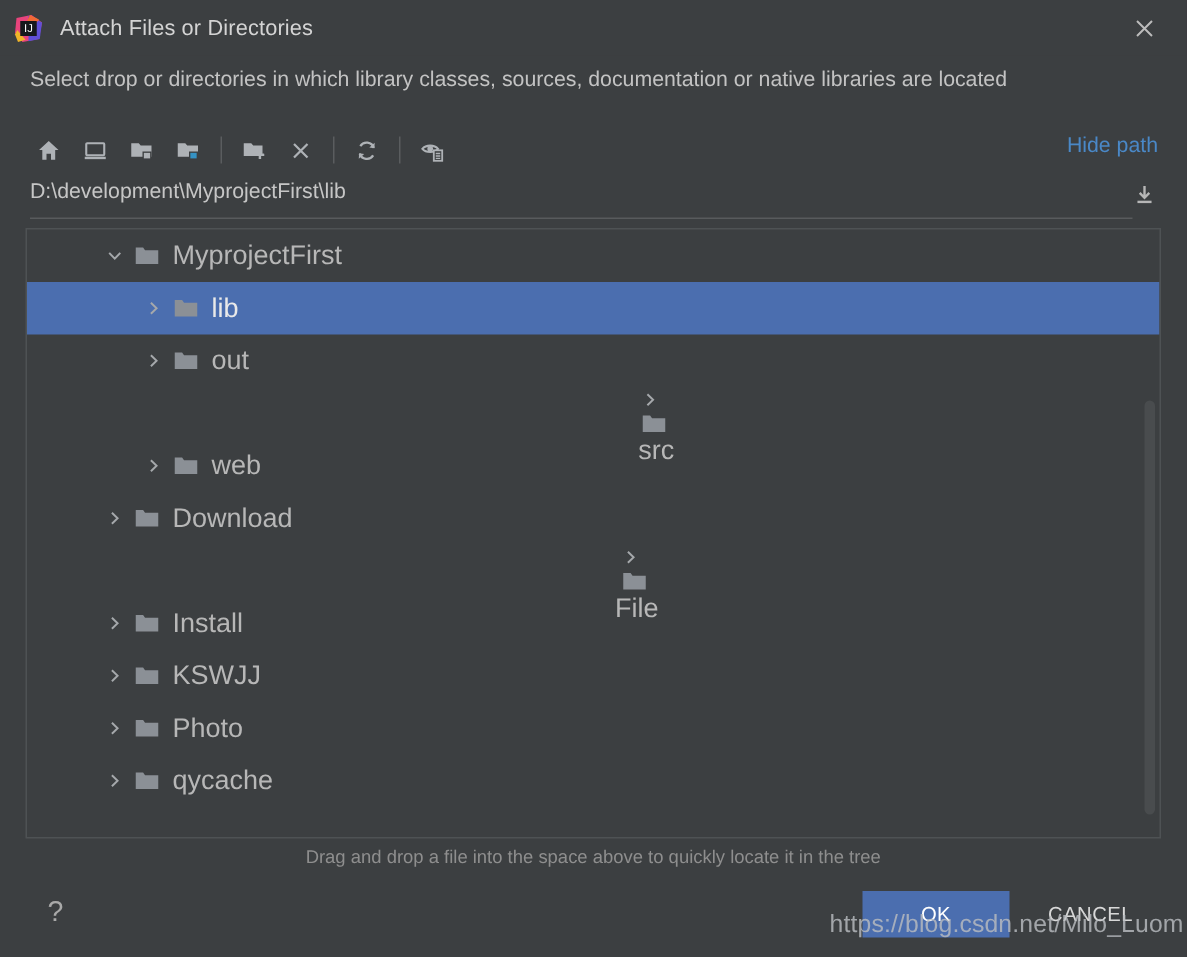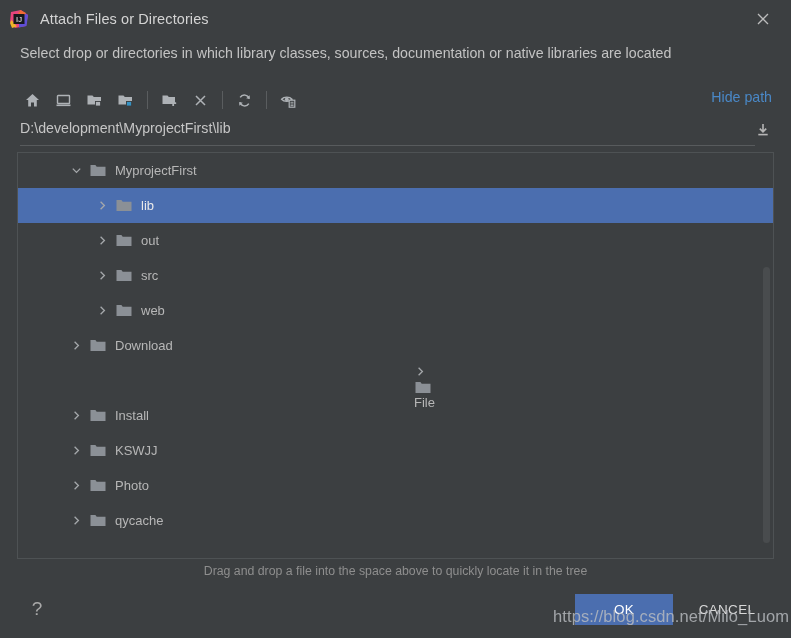--- a/index.html
+++ b/index.html
@@ -139,21 +139,21 @@
     display: flex; align-items: center; justify-content: center;
   }
   .tree-row .folder-ico {
     width: 18px; height: 16px;
     flex: none;
     margin-left: 5px;
     display: flex; align-items: center; justify-content: center;
   }
   .tree-row .node-label {
     margin-left: 8px;
-    font-size: 13px;
+    font-size: 18px;
     color: #b7b7b7;
   }
   .tree-row.selected .node-label { color: #e9e9e9; }
 
   
   #tree-scrollbar {
     position: absolute;
     right: 3px; top: 114px;
     width: 7px; height: 276px;
     background: #494c4e;
@@ -362,21 +362,21 @@
               <path d="M3.6 1.8 L7.4 5.5 L3.6 9.2" stroke="#a5a8ab" stroke-width="1.3" fill="none"></path>
             </svg>
           </span>
           <span class="folder-ico">
             <svg width="16" height="13" viewBox="0 0 16 13">
               <path d="M0.5 1 L5.4 1 L6.7 2.8 L15.5 2.8 L15.5 12 L0.5 12 Z" fill="#8b9096"></path>
             </svg>
           </span>
           <span class="node-label">out</span>
         </div>
-        <div class="tree-row" style="padding-left: 76px;">
+        <div class="tree-row" style="padding-left: 76px; flex-direction: column;">
           <span class="twisty">
             <svg width="11" height="11" viewBox="0 0 11 11">
               <path d="M3.6 1.8 L7.4 5.5 L3.6 9.2" stroke="#a5a8ab" stroke-width="1.3" fill="none"></path>
             </svg>
           </span>
           <span class="folder-ico">
             <svg width="16" height="13" viewBox="0 0 16 13">
               <path d="M0.5 1 L5.4 1 L6.7 2.8 L15.5 2.8 L15.5 12 L0.5 12 Z" fill="#8b9096"></path>
             </svg>
           </span>

